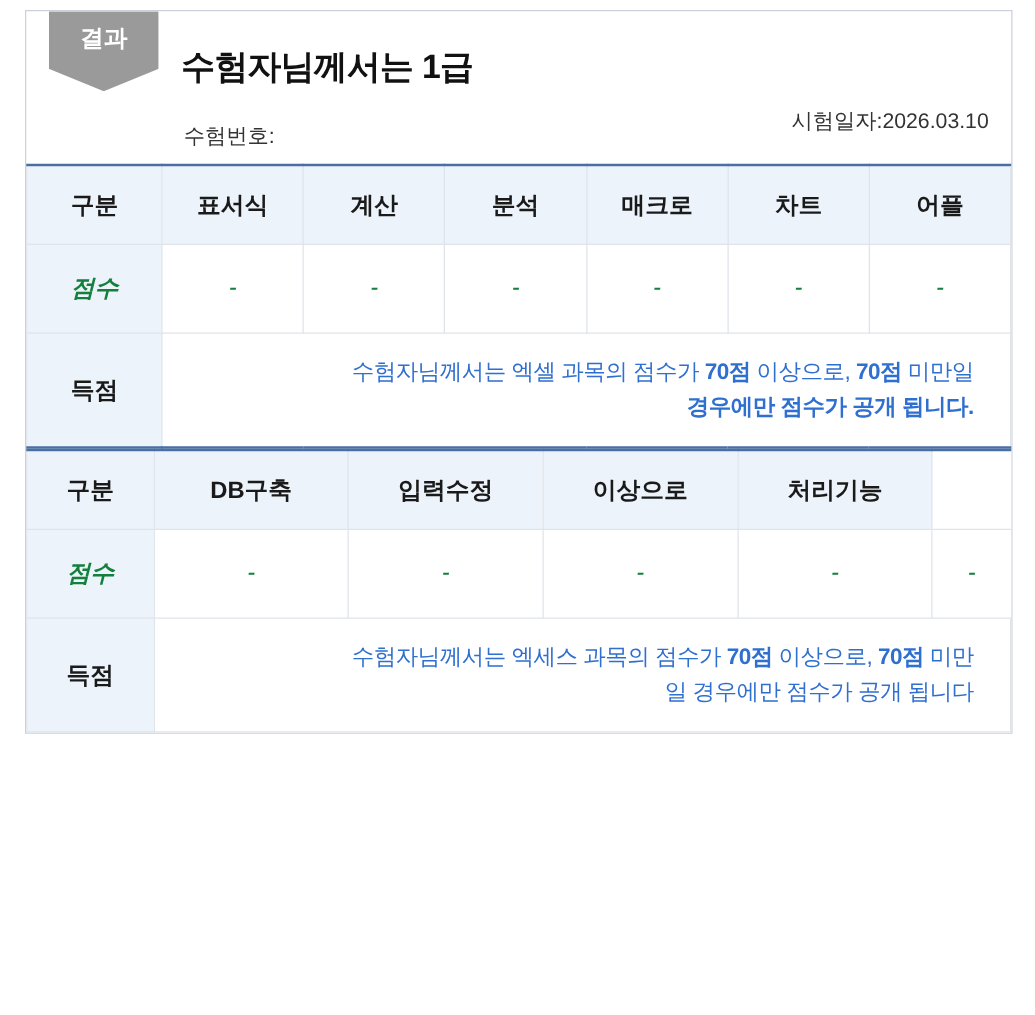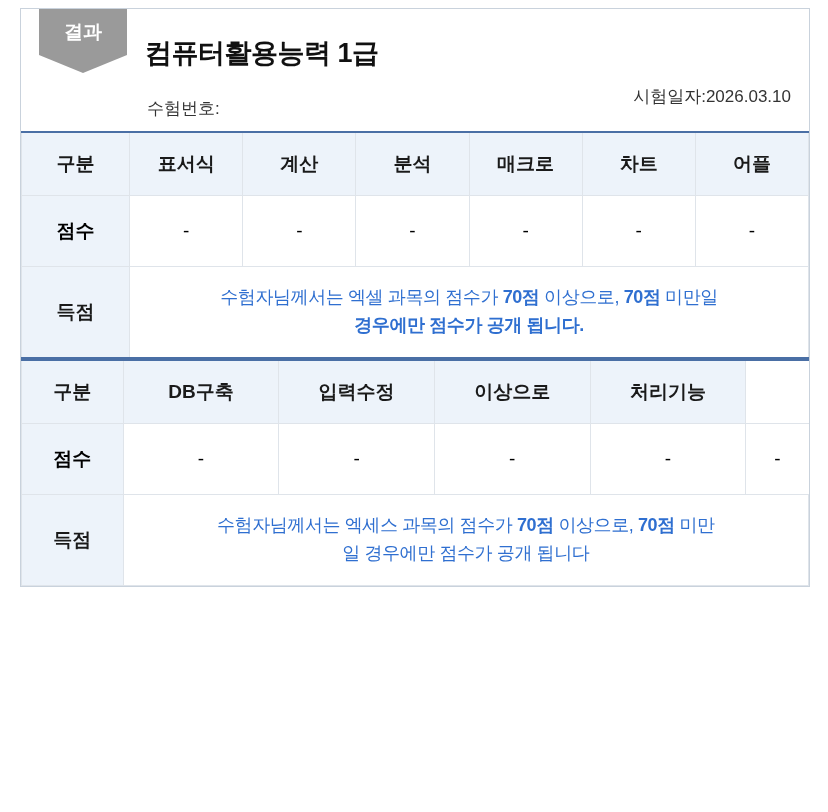--- a/index.html
+++ b/index.html
@@ -105,52 +105,53 @@
   }
   .hdr td {
     background: #edf3fa;
     font-weight: bold;
     height: 60px;
   }
   .score td {
     height: 68px;
     background: #ffffff;
     font-size: 19px;
-    color: #000000;
+    color: #15803d;
+    font-style: italic;
   }
   .score td.rowlabel, .hdr td.rowlabel, .note td.rowlabel {
     background: #edf3fa;
     font-weight: bold;
   }
   .note td {
     height: 88px;
     background: #ffffff;
   }
   .note-text {
     color: #2f6fd0;
     font-size: 18px;
     line-height: 1.55;
-    padding: 8px 4px;
-    text-align: center;
+    padding: 8px 28px;
+    text-align: right;
     letter-spacing: -0.4px;
   }
   .note-text b { font-weight: bold; }
   .excel-sep {
     border-bottom: 2px solid #4a6fa5;
   }
 </style>
 </head>
 <body>
 
 <div id="page">
   <div class="sheet">
 
     <div class="header">
       <div class="ribbon">결과</div>
-      <div class="title">컴퓨터활용능력 1급</div>
+      <div class="title">수험자님께서는 1급</div>
       <div class="exam-no">수험번호:</div>
       <div class="exam-date">시험일자:2026.03.10</div>
     </div>
 
 
     <table class="tbl-excel">
       <colgroup>
         <col style="width:108px">
           <col style="width:113px">
           <col style="width:113px">

